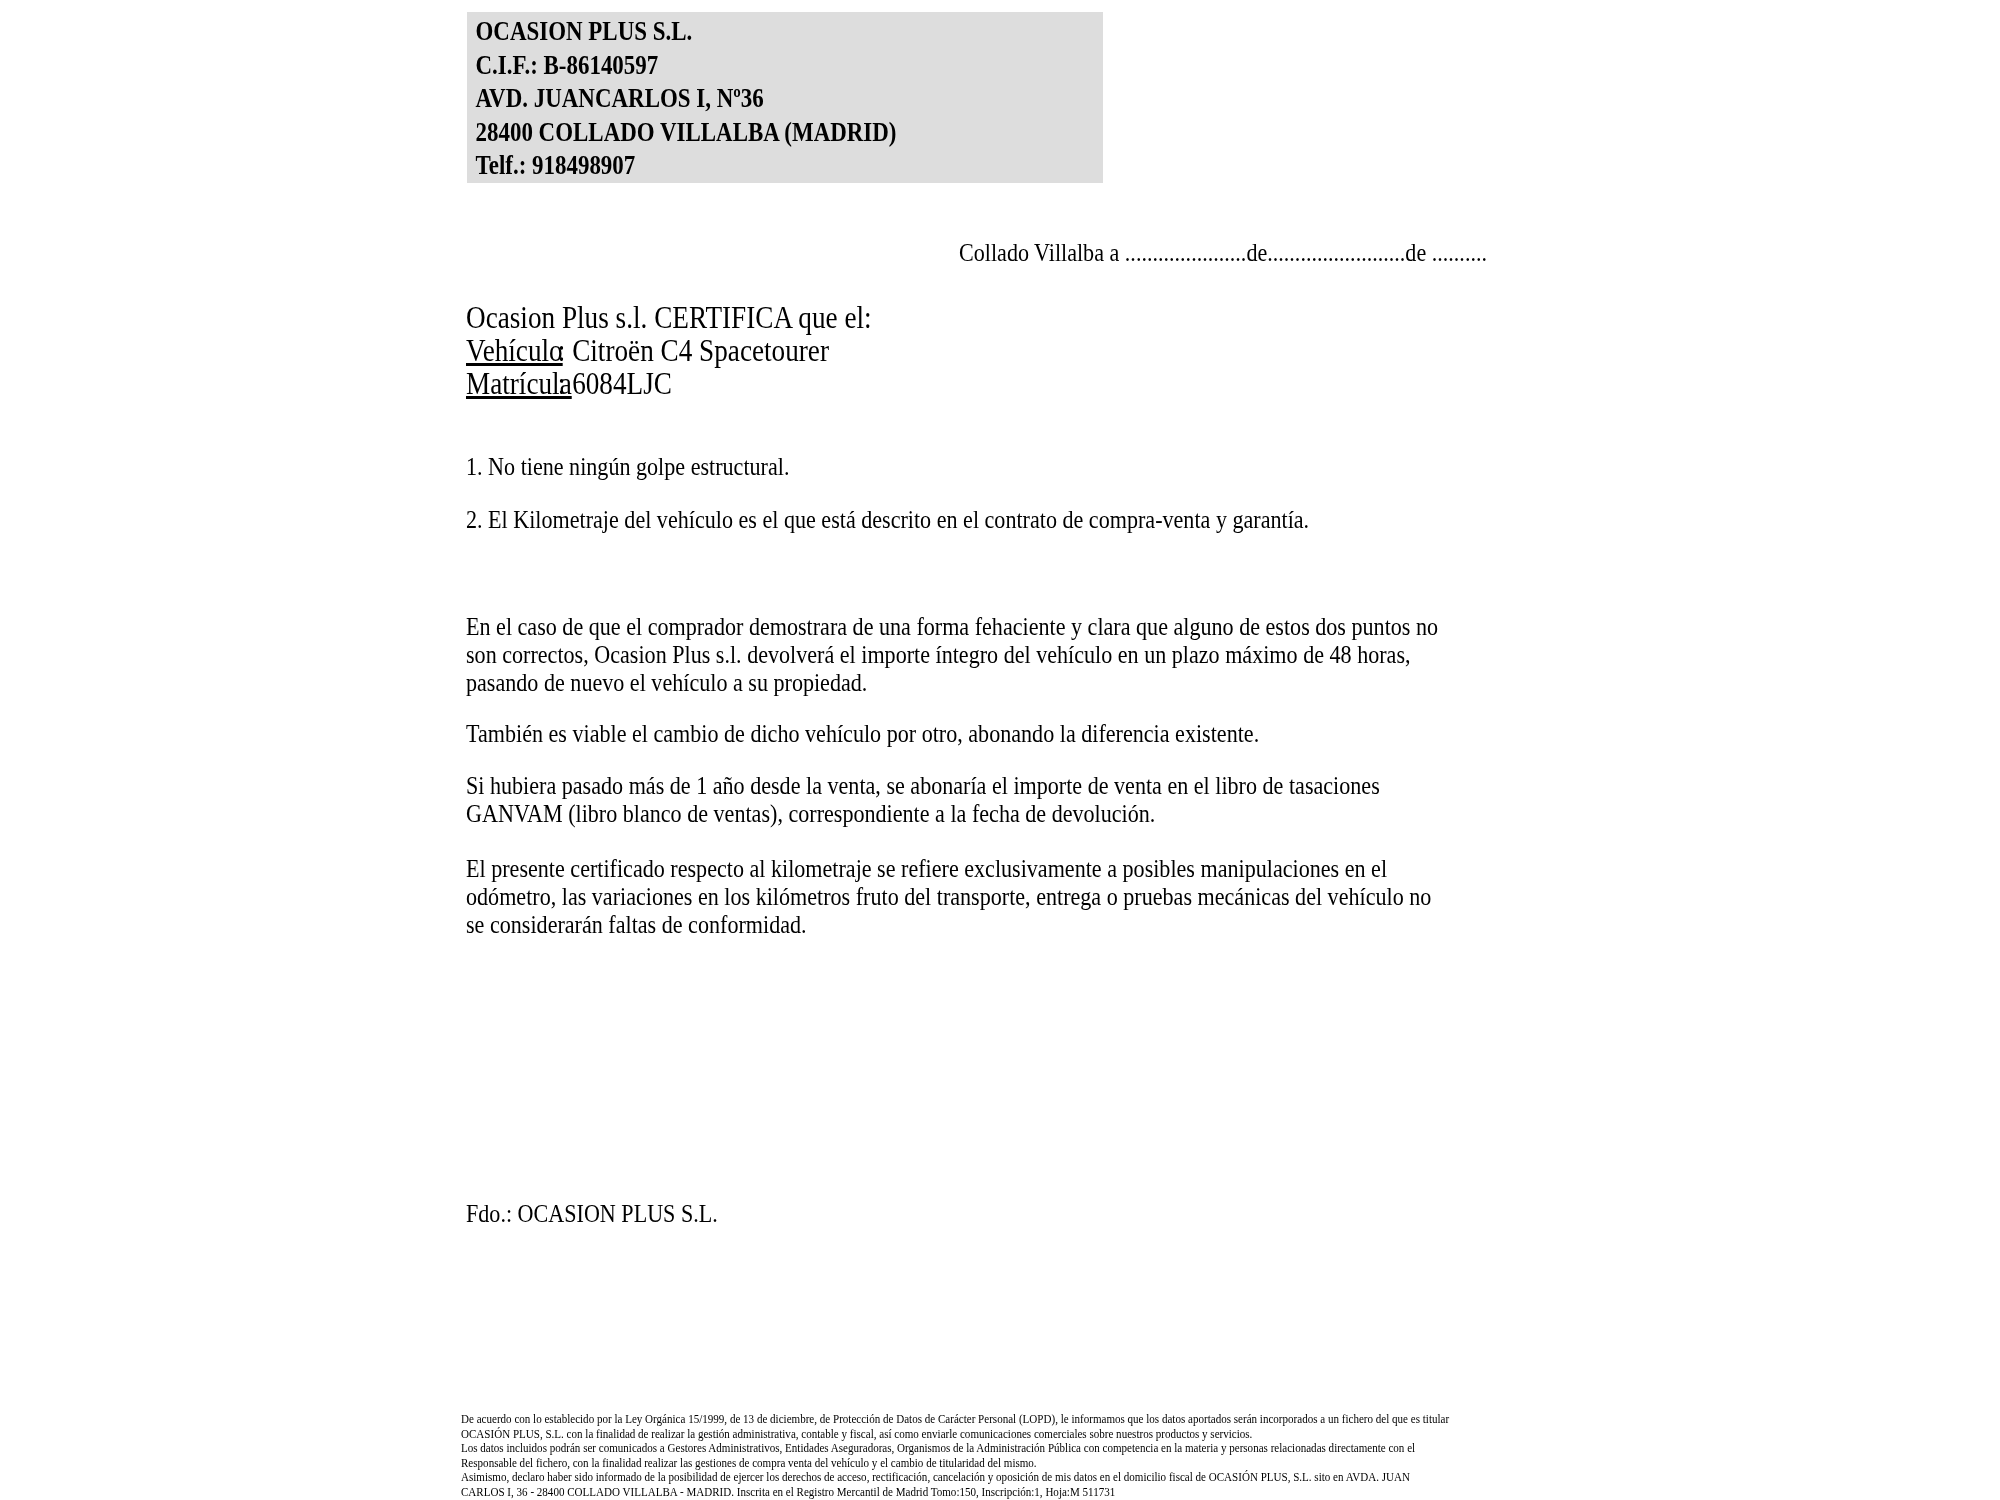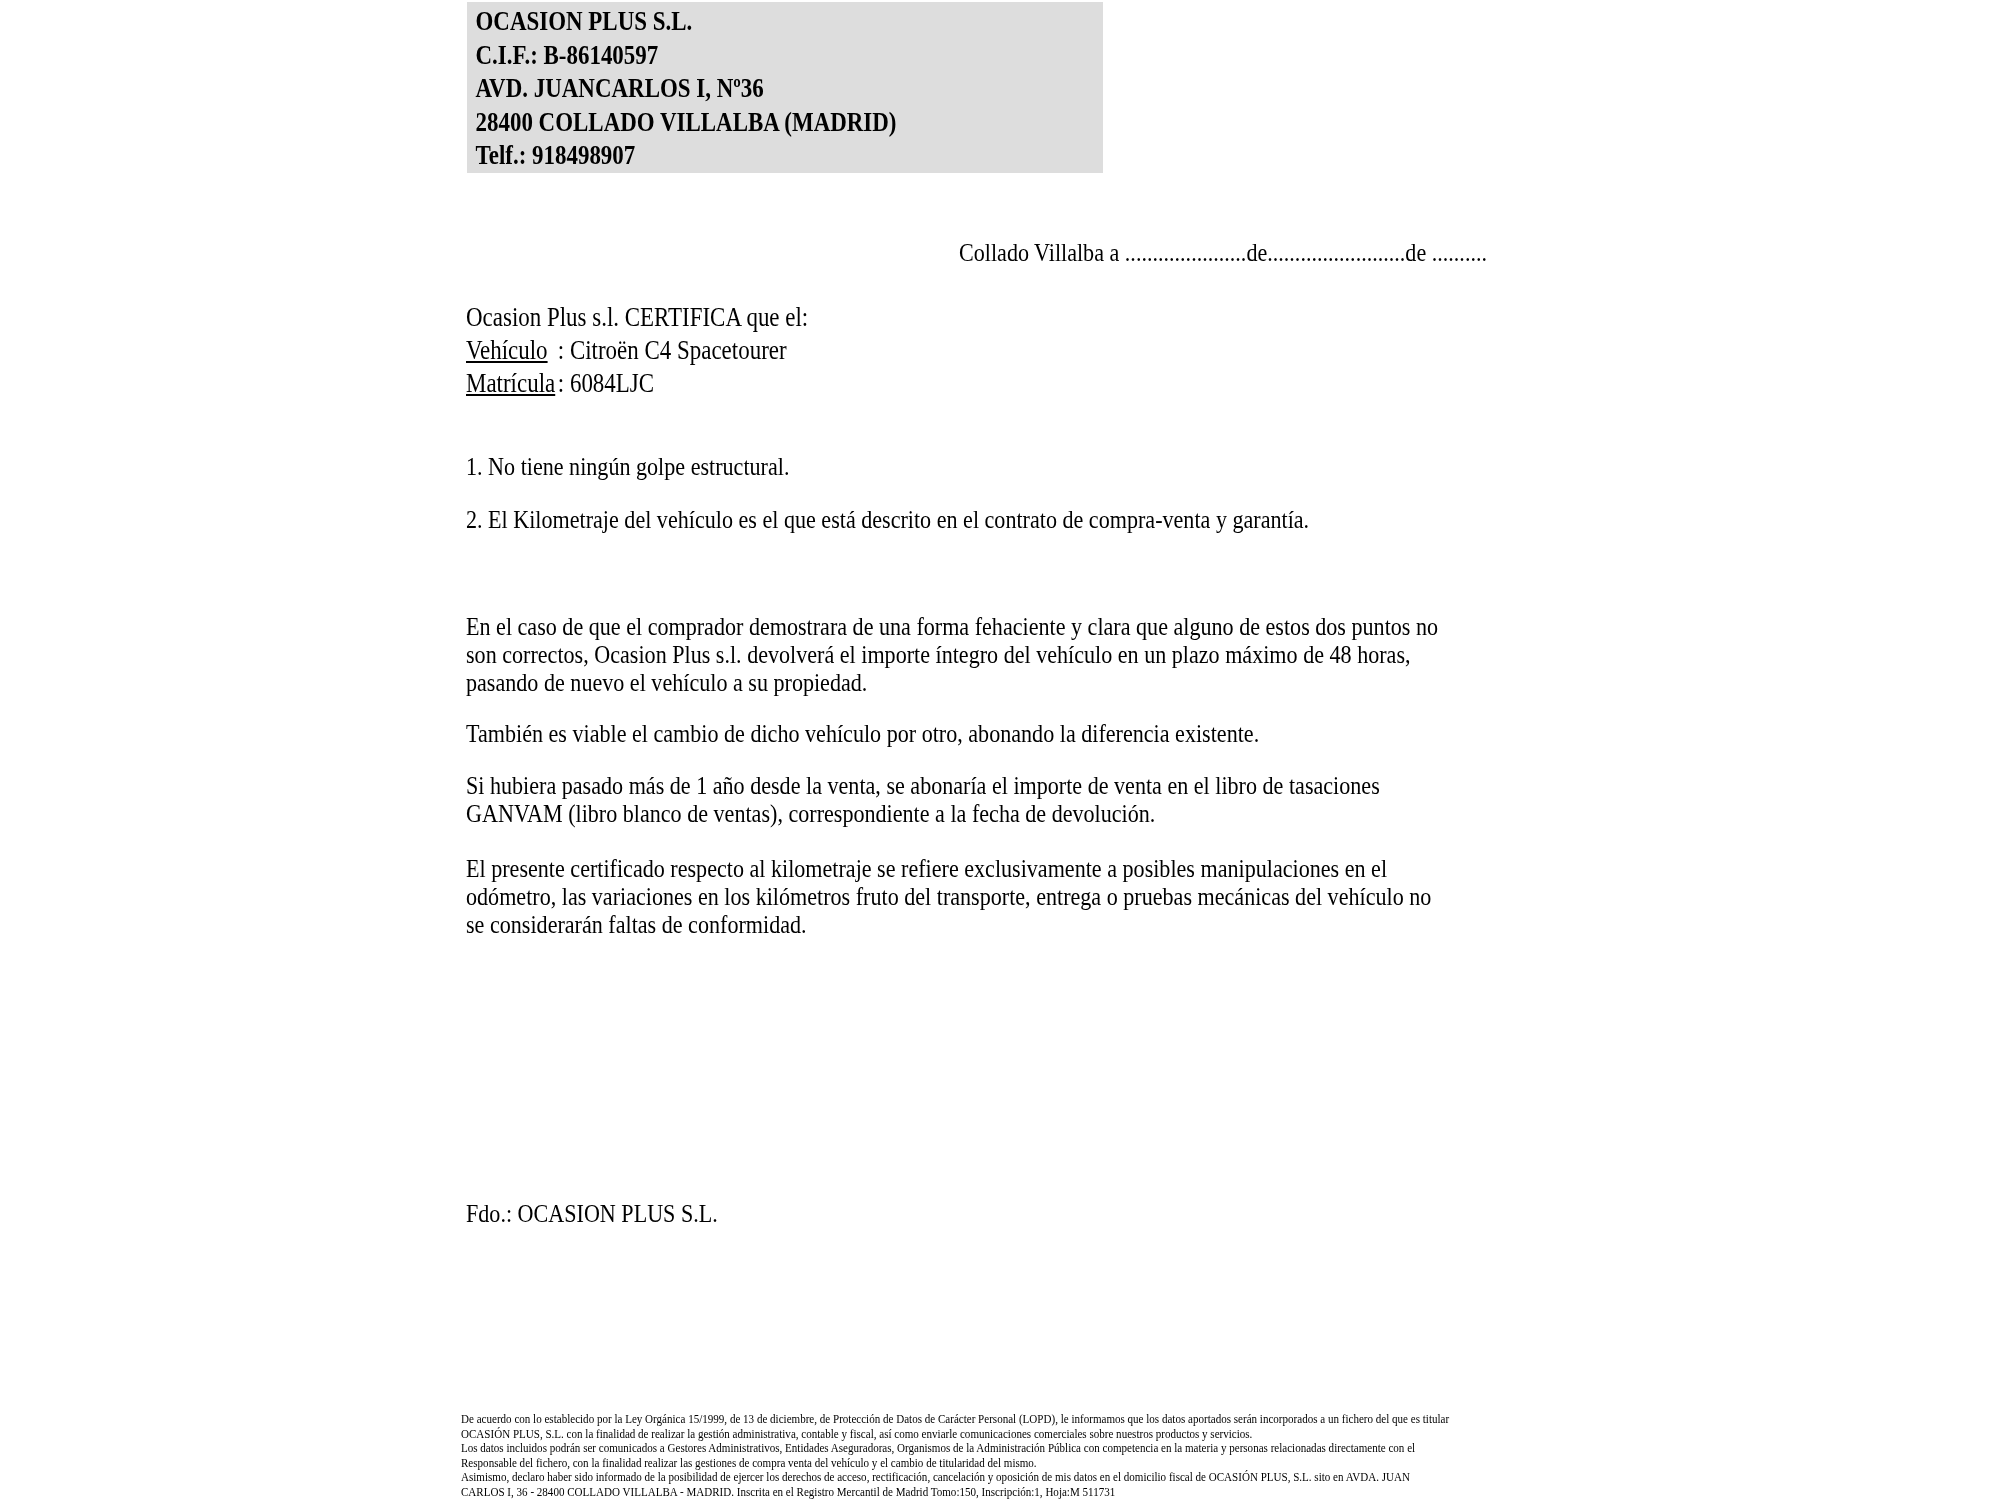--- a/index.html
+++ b/index.html
@@ -21,21 +21,21 @@
   .cond {
     transform: scaleX(0.85);
     transform-origin: 0 0;
     white-space: nowrap;
   }
   .prewrap { white-space: pre; }
 
   .header-box {
     position: absolute;
     left: 467px;
-    top: 2px;
+    top: 12px;
     width: 636px;
     height: 171px;
     background: #dddddd;
   }
   .header-box .inner {
     padding: 3px 0 0 10px;
     font-weight: bold;
     font-size: 27px;
     line-height: 33.5px;
   }
@@ -44,21 +44,21 @@
     position: absolute;
     left: 959px;
     top: 238px;
     font-size: 26px;
   }
 
   .cert-block {
     position: absolute;
     left: 466px;
     top: 301px;
-    font-size: 27px;
+    font-size: 32px;
     line-height: 33px;
   }
   .field-label {
     display: inline-block;
     width: 108px;
     text-decoration: underline;
   }
 
   .clause-1 { position: absolute; left: 466px; top: 452px; font-size: 26px; }
   .clause-2 { position: absolute; left: 466px; top: 505px; font-size: 26px; }

